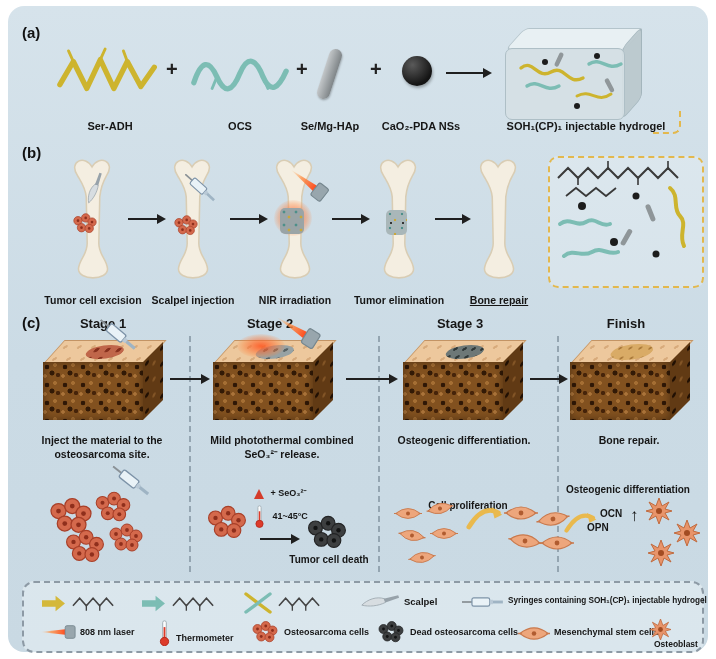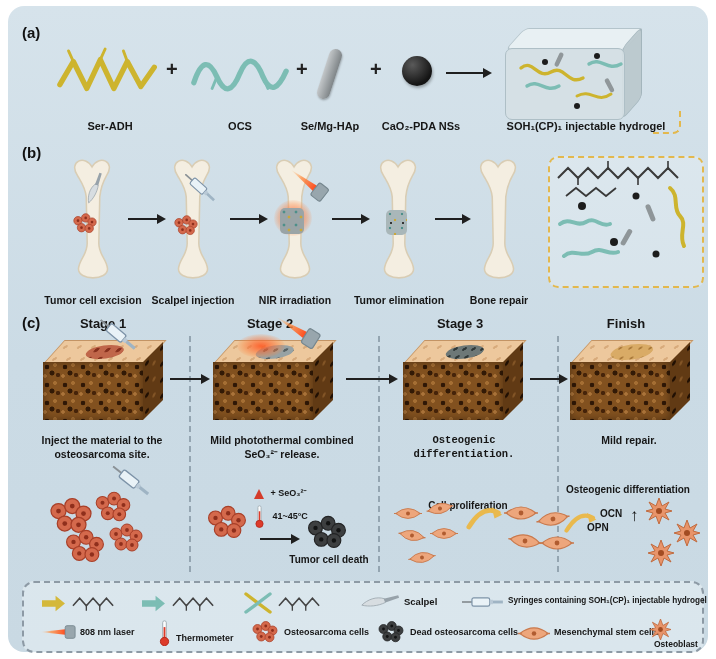--- a/index.html
+++ b/index.html
@@ -255,21 +255,21 @@
 
   <div class="arr" style="left:120px;top:212px;width:30px;"></div>
   <div class="arr" style="left:222px;top:212px;width:30px;"></div>
   <div class="arr" style="left:324px;top:212px;width:30px;"></div>
   <div class="arr" style="left:427px;top:212px;width:28px;"></div>
 
   <div class="lbl" style="left:35px;top:288px;width:100px;font-size:10.5px;">Tumor cell excision</div>
   <div class="lbl" style="left:135px;top:288px;width:100px;font-size:10.5px;">Scalpel injection</div>
   <div class="lbl" style="left:237px;top:288px;width:100px;font-size:10.5px;">NIR irradiation</div>
   <div class="lbl" style="left:341px;top:288px;width:100px;font-size:10.5px;">Tumor elimination</div>
-  <div class="lbl" style="left:441px;top:288px;width:100px;font-size:10.5px;">Bone repair</div>
+  <div class="lbl" style="left:441px;top:288px;width:100px;font-size:10.5px;text-decoration:underline;">Bone repair</div>
 
   <div class="chembox">
     <svg width="148" height="124">
       <polyline points="8,20 18,10 28,20 38,10 48,20 58,10 68,20 78,10 88,20 98,10 108,20 118,10 128,20" fill="none" stroke="#3a3a3a" stroke-width="2"></polyline>
       <path d="M28,20 L28,27 M58,10 L58,3 M88,20 L88,27 M118,10 L118,3" stroke="#3a3a3a" stroke-width="1.6"></path>
       <polyline points="16,38 26,30 36,38 46,30 56,38 66,30" fill="none" stroke="#3a3a3a" stroke-width="1.8"></polyline>
       <path d="M120,30 C130,38 122,50 130,58 C138,66 128,76 134,88" fill="none" stroke="#cdb42e" stroke-width="4" stroke-linecap="round"></path>
       <path d="M10,66 C20,58 26,70 36,64 C46,58 50,70 60,66" fill="none" stroke="#7cbdb4" stroke-width="4" stroke-linecap="round"></path>
       <path d="M14,98 C24,90 32,100 42,94 C52,88 58,98 68,94" fill="none" stroke="#7cbdb4" stroke-width="4" stroke-linecap="round"></path>
       <rect x="74" y="70" width="5" height="18" rx="2.5" fill="#8f9699" transform="rotate(30 76 79)"></rect>
@@ -327,22 +327,22 @@
     <div class="b-side"></div>
     <div class="b-front"></div>
   </div>
 
   <div class="arr" style="left:162px;top:372px;width:32px;z-index:5;"></div>
   <div class="arr" style="left:338px;top:372px;width:44px;z-index:5;"></div>
   <div class="arr" style="left:522px;top:372px;width:30px;z-index:5;"></div>
 
   <div class="cap" style="left:18px;top:428px;width:152px;">Inject the material to the osteosarcoma site.</div>
   <div class="cap" style="left:198px;top:428px;width:152px;">Mild photothermal combined SeO₃²⁻ release.</div>
-  <div class="cap" style="left:380px;top:428px;width:152px;font-family:Liberation Mono, monospace;">Osteogenic differentiation.</div>
-  <div class="cap" style="left:560px;top:428px;width:122px;">Mild repair.</div>
+  <div class="cap" style="left:380px;top:428px;width:152px;">Osteogenic differentiation.</div>
+  <div class="cap" style="left:560px;top:428px;width:122px;">Bone repair.</div>
 
   <svg class="abs" style="left:38px;top:490px;" width="50" height="40">
         <use href="#cellsR"></use>
       </svg>
   <svg class="abs" style="left:84px;top:484px;" width="42" height="34">
         <use href="#cellsR"></use>
       </svg>
   <svg class="abs" style="left:54px;top:522px;" width="46" height="37">
         <use href="#cellsR"></use>
       </svg>

